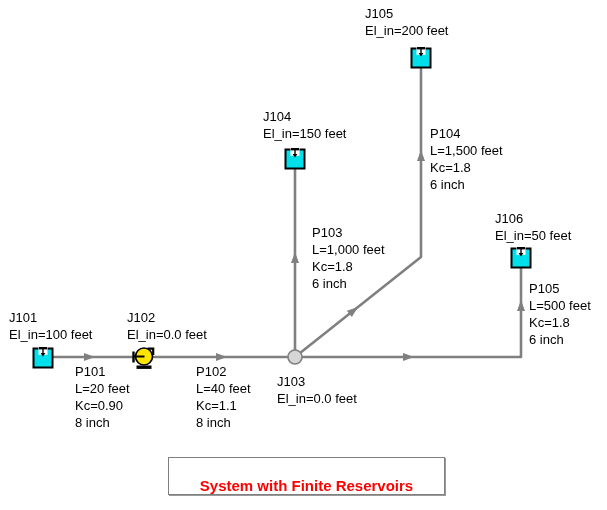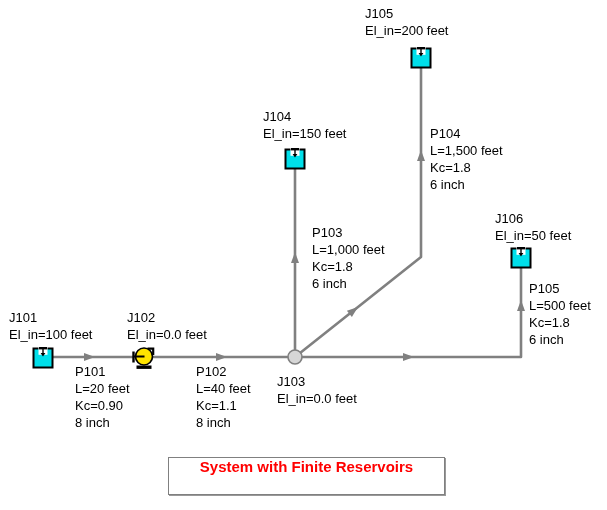--- a/index.html
+++ b/index.html
@@ -9,21 +9,21 @@
   }
   .canvas svg{position:absolute;left:0;top:0;}
   .lbl{
     position:absolute;font-size:13px;line-height:17px;color:#000;
     white-space:nowrap;
   }
   .title-box{
     position:absolute;left:168px;top:457px;width:275px;height:36px;
     background:#ffffff;border:1px solid #808080;
     box-shadow:1px 1px 0 rgba(70,70,70,.55);
-    display:flex;align-items:flex-start;justify-content:center;
+    display:flex;align-items:flex-end;justify-content:center;
   }
   .title-box span{
     color:#ff0000;font-size:15px;font-weight:bold;white-space:nowrap;
   }
 </style>
 </head>
 <body>
 
 <div class="canvas">
 

